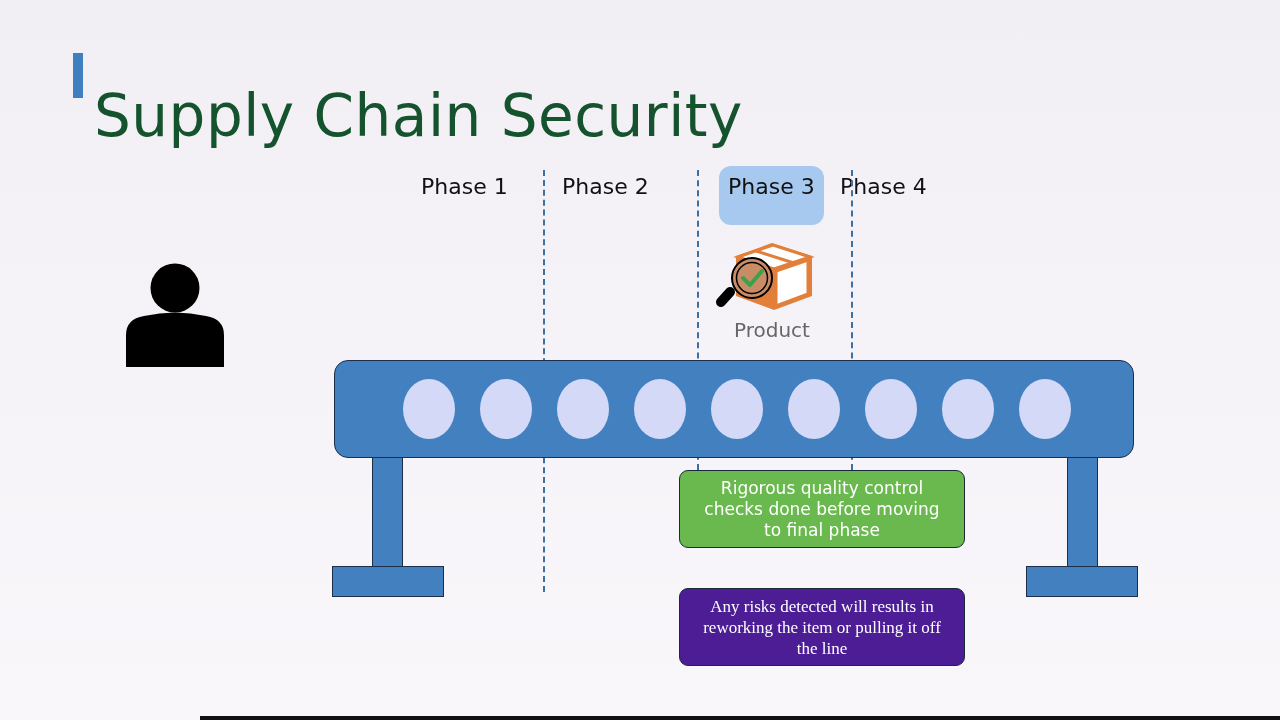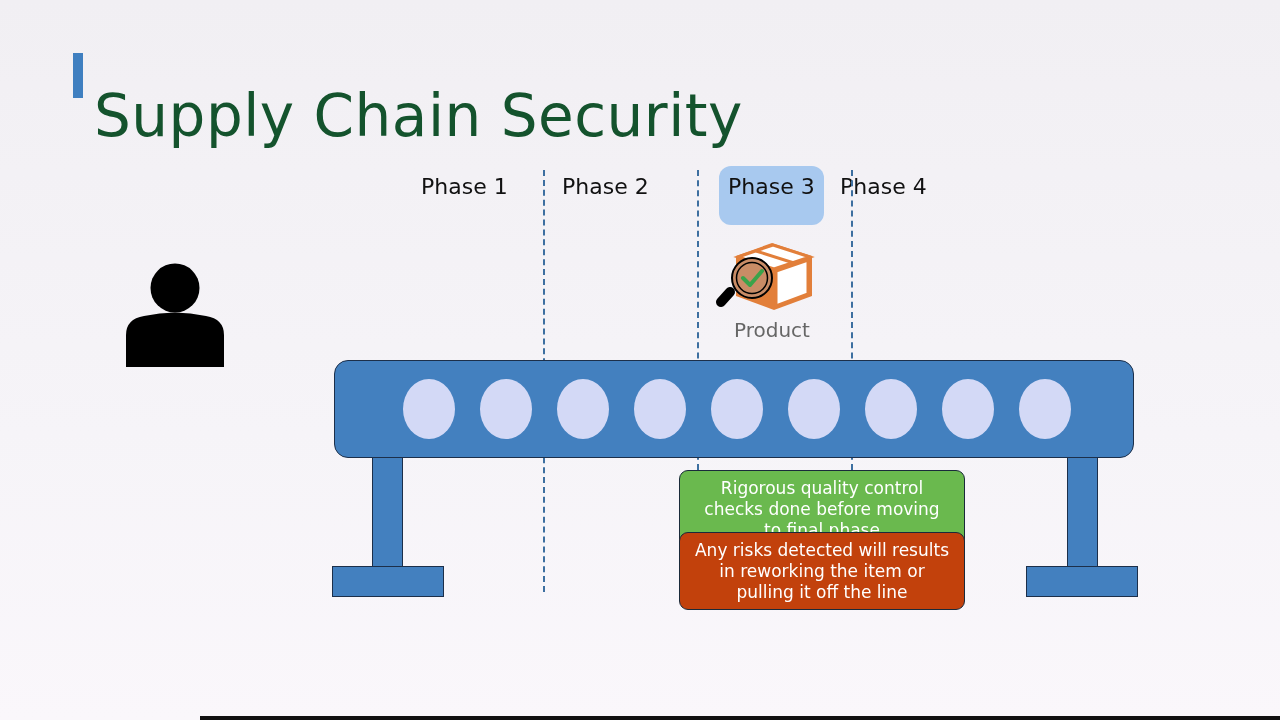--- a/index.html
+++ b/index.html
@@ -11,21 +11,21 @@
   .title-bar { position:absolute; left:73px; top:53px; width:10px; height:45px; background:#3f7fc0; }
   .title { position:absolute; left:94px; top:38px; font-size:58px; color:#14532d; letter-spacing:0.5px; font-family:"DejaVu Sans", sans-serif; font-weight:normal;margin-top:44px; }
   .phase { position:absolute; top:172px; font-size:22px; color:#111; font-family:"DejaVu Sans", sans-serif; height:36px; line-height:30px;text-align:center; }
   .phase.active { background:#a8c9ef; border-radius:12px; padding:0 9px; height:59px; top:166px; line-height:42px; }
   .dash { position:absolute; width:0; border-left:2px dashed #3d6fa0; }
   .belt { position:absolute; left:334px; top:360px; width:798px; height:96px; background:#4380bf; border:1.5px solid #1c2f4a; border-radius:14px; }
   .roller { position:absolute; top:18px; width:52px; height:60px; border-radius:50%; background:#d3d9f6; }
   .leg { position:absolute; background:#4380bf; border:1.5px solid #1c2f4a; }
   .box { position:absolute; left:633px; width:284px; border:1.5px solid #1a2a3a; border-radius:9px; color:#fff; text-align:center; font-size:17px; line-height:21px; font-family:"DejaVu Sans", sans-serif; display:flex; align-items:center; justify-content:center;margin-left:46px; }
   .box.green { top:470px; height:76px; background:#6ab94e; }
-  .box.magenta { top:532px; height:76px; background:#c2410c; }
+  .box.magenta { top:588px; height:76px; background:#4c1d95;font-family:Liberation Serif, serif; }
   .product-label { position:absolute; left:734px; top:318px; font-size:20px; color:#666; font-family:"DejaVu Sans", sans-serif; }
   .bottom-strip { position:absolute; left:200px; top:716px; width:1080px; height:4px; background:#111; }
 </style>
 </head>
 <body>
 
 <div class="title-bar"></div>
 <div class="title">Supply Chain Security</div>
 
 <svg style="position:absolute;left:126px;top:263px" width="98" height="104" viewBox="0 0 98 104">

